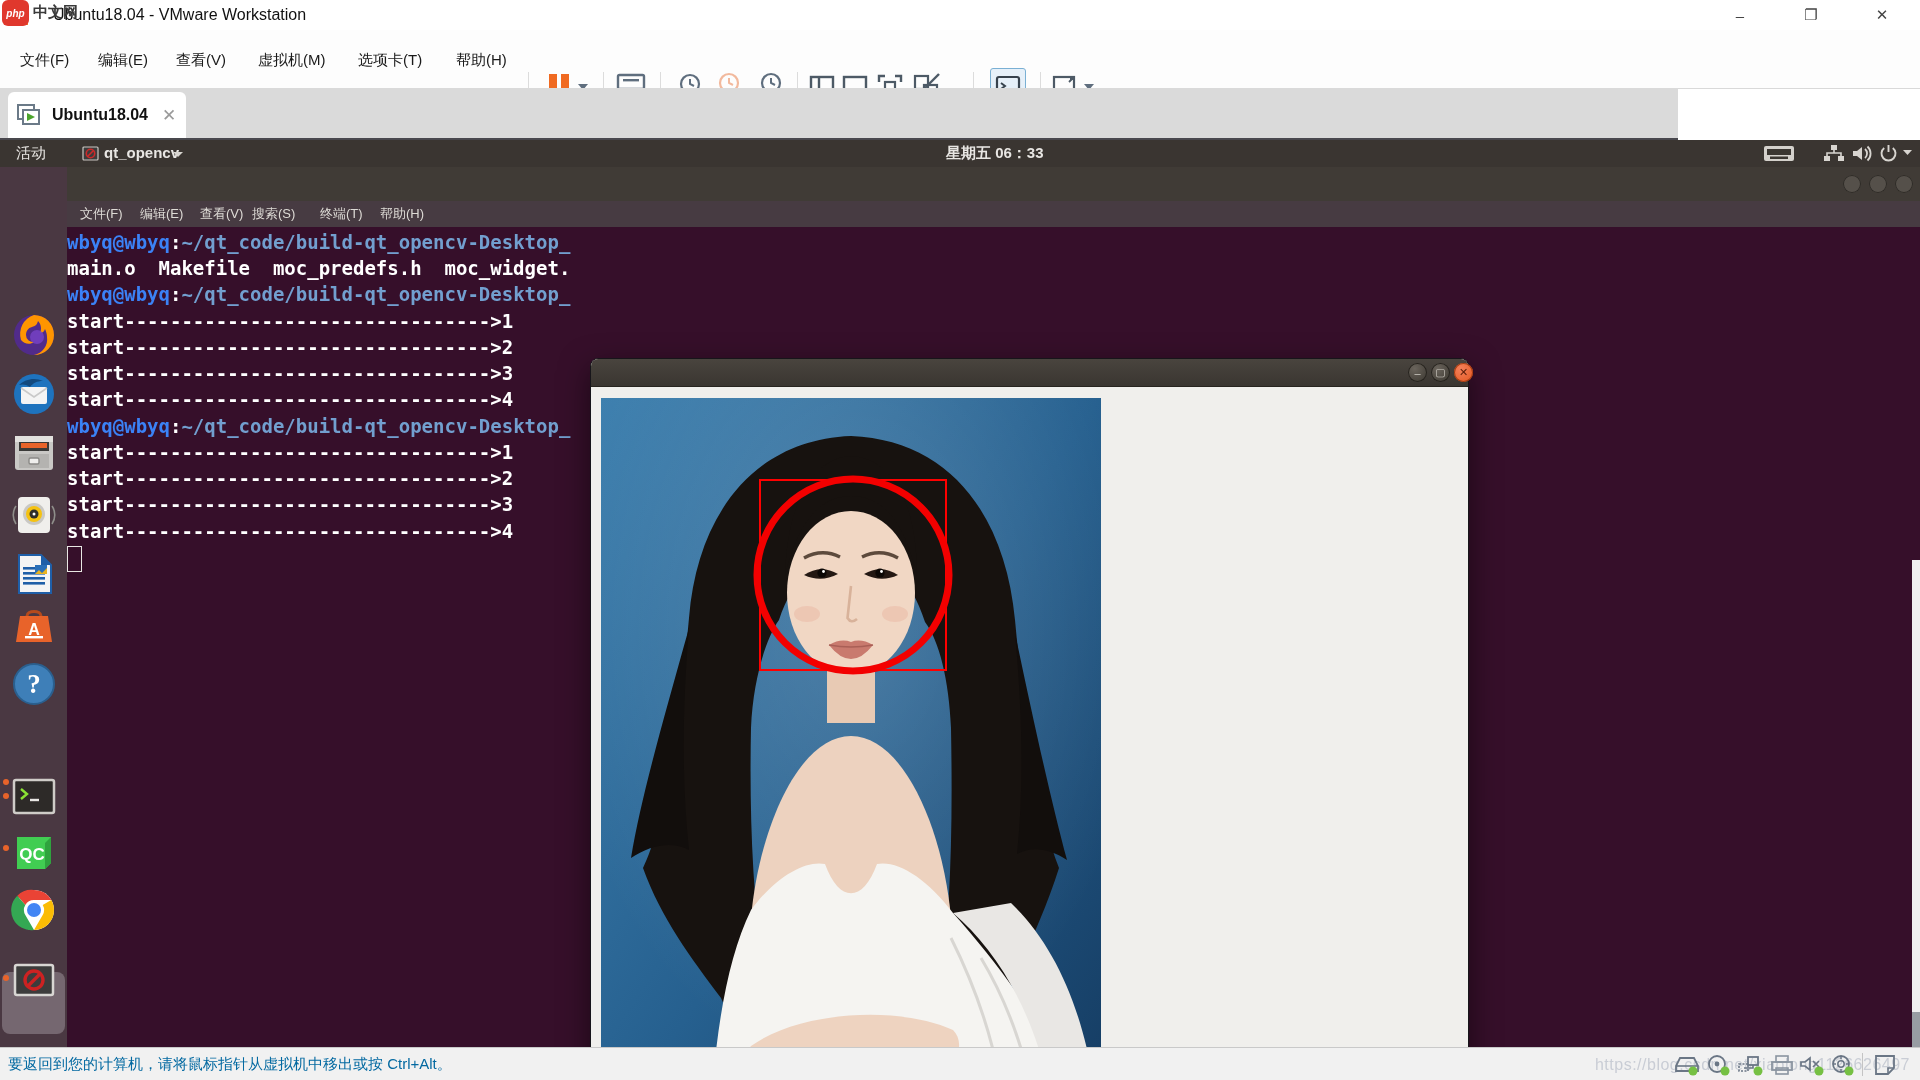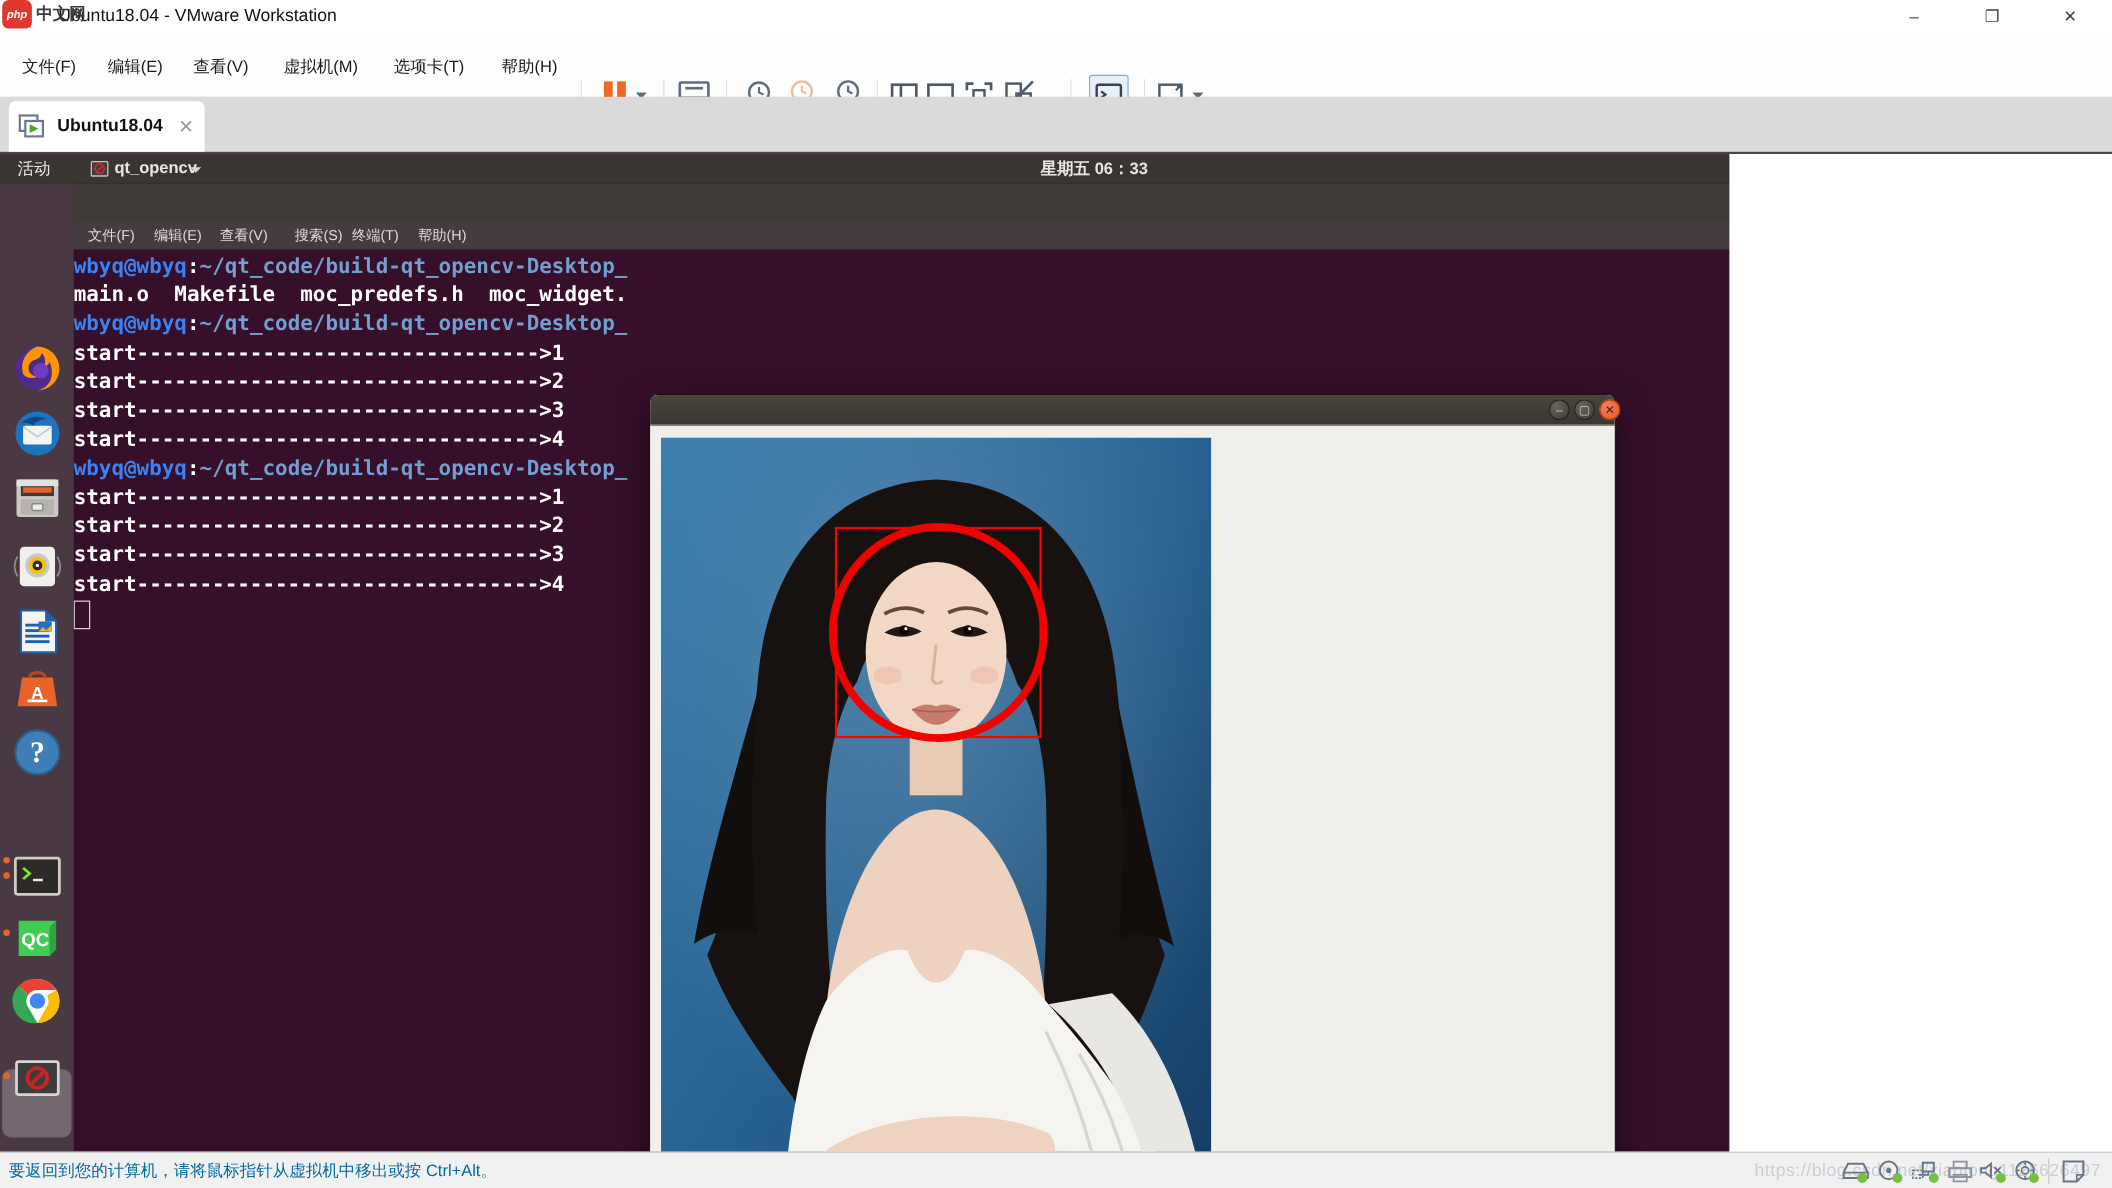--- a/index.html
+++ b/index.html
@@ -10,28 +10,28 @@
   
   #vm-titlebar{left:0;top:0;width:1920px;height:30px;background:#ffffff;}
   #vm-title{left:53px;top:6px;font-size:16px;color:#111;}
   .winbtn{top:0;width:46px;height:30px;display:flex;align-items:center;justify-content:center;
           color:#444;font-size:15px;}
   #vm-menubar{left:0;top:30px;width:1920px;height:58px;background:#fdfdfd;
               border-bottom:1px solid #d9d9d9;}
   .vmenu{top:17px;font-size:15px;color:#1a1a1a;padding:4px 6px;}
   .tsep{top:40px;width:1px;height:34px;background:#dcdcdc;top:42px;}
   .ticon{top:42px;}
-  #vm-tabbar{left:0;top:88px;width:1920px;height:50px;background:#dadada;border-bottom:2px solid #49484e;}
+  #vm-tabbar{left:0;top:88px;width:1678px;height:50px;background:#dadada;border-bottom:2px solid #49484e;}
   #vm-tab{left:8px;top:4px;width:178px;height:46px;background:#ffffff;border-radius:6px 6px 0 0;
           display:flex;align-items:center;}
   #vm-tab-label{font-weight:bold;font-size:16px;color:#111;margin-left:8px;}
   #vm-tab-close{margin-left:14px;color:#9a9a9a;font-size:17px;}
 
   
-  #vm-screen{left:0;top:140px;width:1572px;height:907px;background:#2f0c26;overflow:hidden;}
+  #vm-screen{left:0;top:140px;width:1920px;height:907px;background:#2f0c26;overflow:hidden;}
 
   
   #ub-topbar{left:0;top:0;width:1920px;height:27px;background:#3a3531;color:#e8e6e3;}
   #ub-activities{left:16px;top:4px;font-size:15px;}
   #ub-appname{left:104px;top:4px;font-size:15px;font-weight:bold;}
   #ub-clock{left:946px;top:4px;font-size:15px;font-weight:bold;}
   .ub-right{top:3px;}
 
   
   #term{left:0;top:27px;width:1920px;height:880px;}
@@ -234,21 +234,21 @@
     <div class="abs" id="term">
       <div class="abs" id="term-titlebar">
         <div class="abs term-circle" style="left:1843px"></div>
         <div class="abs term-circle" style="left:1869px"></div>
         <div class="abs term-circle" style="left:1895px"></div>
       </div>
       <div class="abs" id="term-menubar">
         <div class="abs tmenu" style="left:80px">文件(F)</div>
         <div class="abs tmenu" style="left:140px">编辑(E)</div>
         <div class="abs tmenu" style="left:200px">查看(V)</div>
-        <div class="abs tmenu" style="left:268px">搜索(S)</div>
+        <div class="abs tmenu" style="left:252px">搜索(S)</div>
         <div class="abs tmenu" style="left:320px">终端(T)</div>
         <div class="abs tmenu" style="left:380px">帮助(H)</div>
       </div>
       <div class="abs" id="term-body">
         <div class="tl" style="top:4px"><span class="t-user">wbyq@wbyq</span><span class="t-colon">:</span><span class="t-path">~/qt_code/build-qt_opencv-Desktop_</span></div>
         <div class="tl" style="top:30px">main.o  Makefile  moc_predefs.h  moc_widget.</div>
         <div class="tl" style="top:56px"><span class="t-user">wbyq@wbyq</span><span class="t-colon">:</span><span class="t-path">~/qt_code/build-qt_opencv-Desktop_</span></div>
         <div class="tl" style="top:83px">start--------------------------------&gt;1</div>
         <div class="tl" style="top:109px">start--------------------------------&gt;2</div>
         <div class="tl" style="top:135px">start--------------------------------&gt;3</div>

